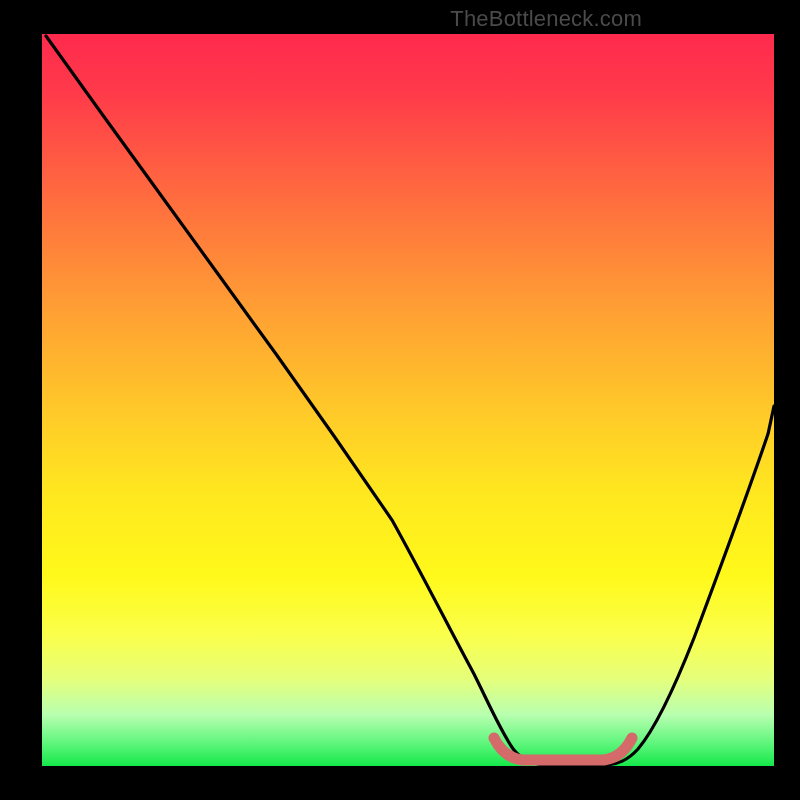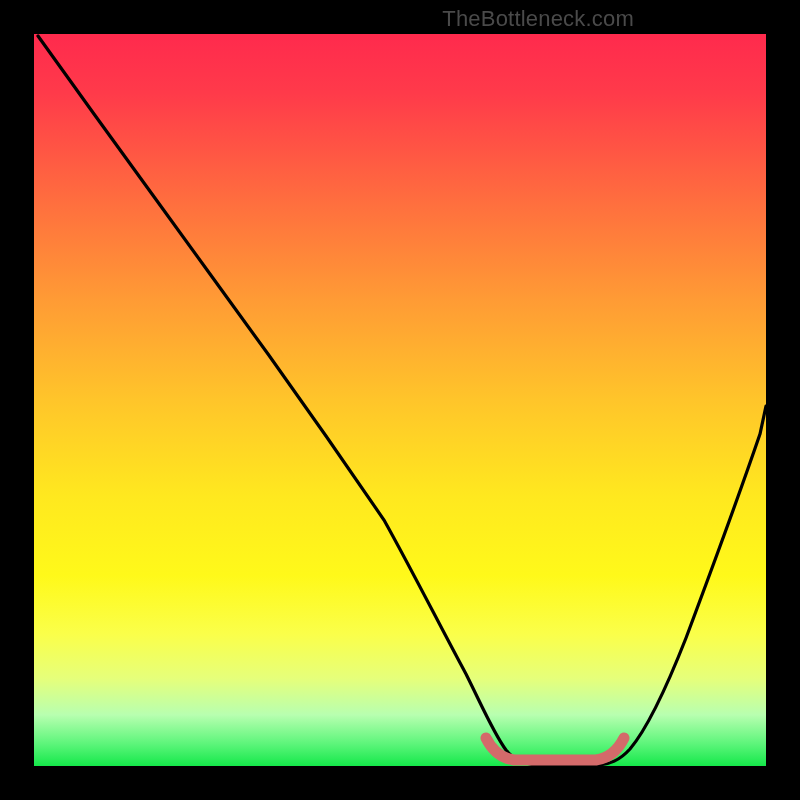--- a/index.html
+++ b/index.html
@@ -6,21 +6,21 @@
     margin: 0;
     padding: 0;
     width: 800px;
     height: 800px;
     background: #000;
     overflow: hidden;
     font-family: Arial, Helvetica, sans-serif;
   }
   .frame {
     position: absolute;
-    left: 0;
+    left: 8px;
     top: 0;
     width: 644px;
     height: 800px;
     background: #000;
   }
   .plot-area {
     position: absolute;
     left: 34px;
     top: 34px;
     width: 732px;

